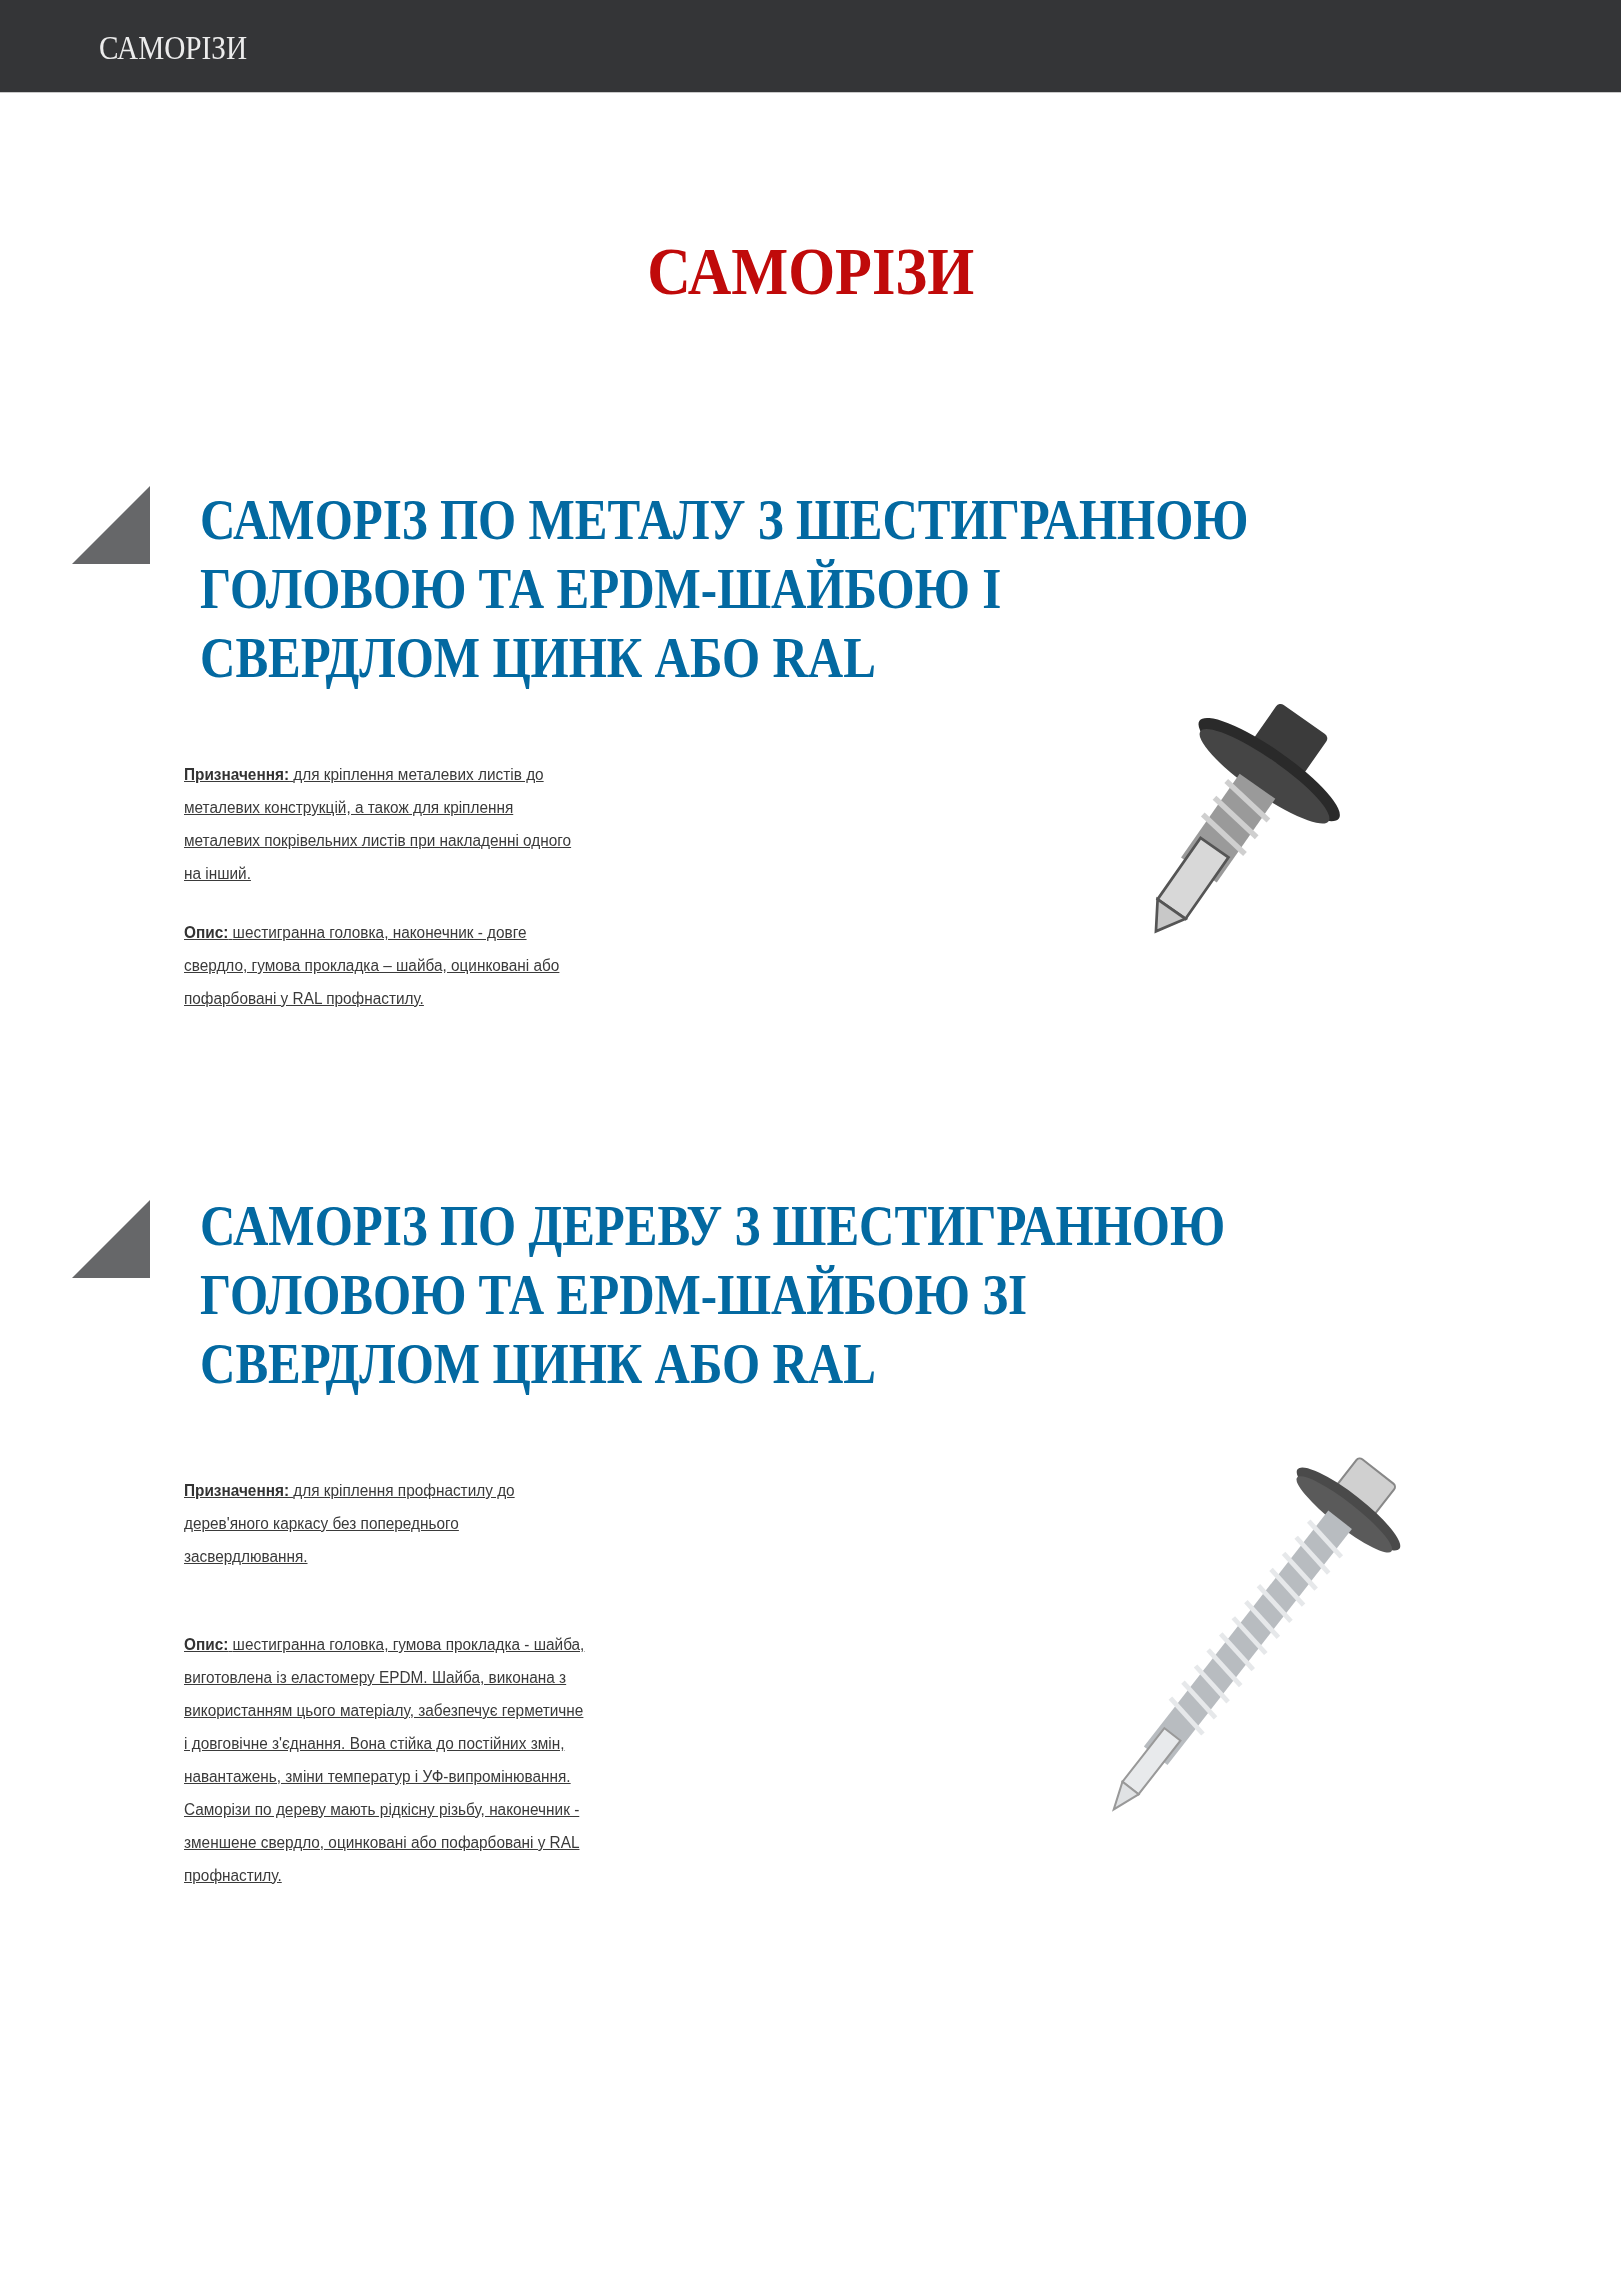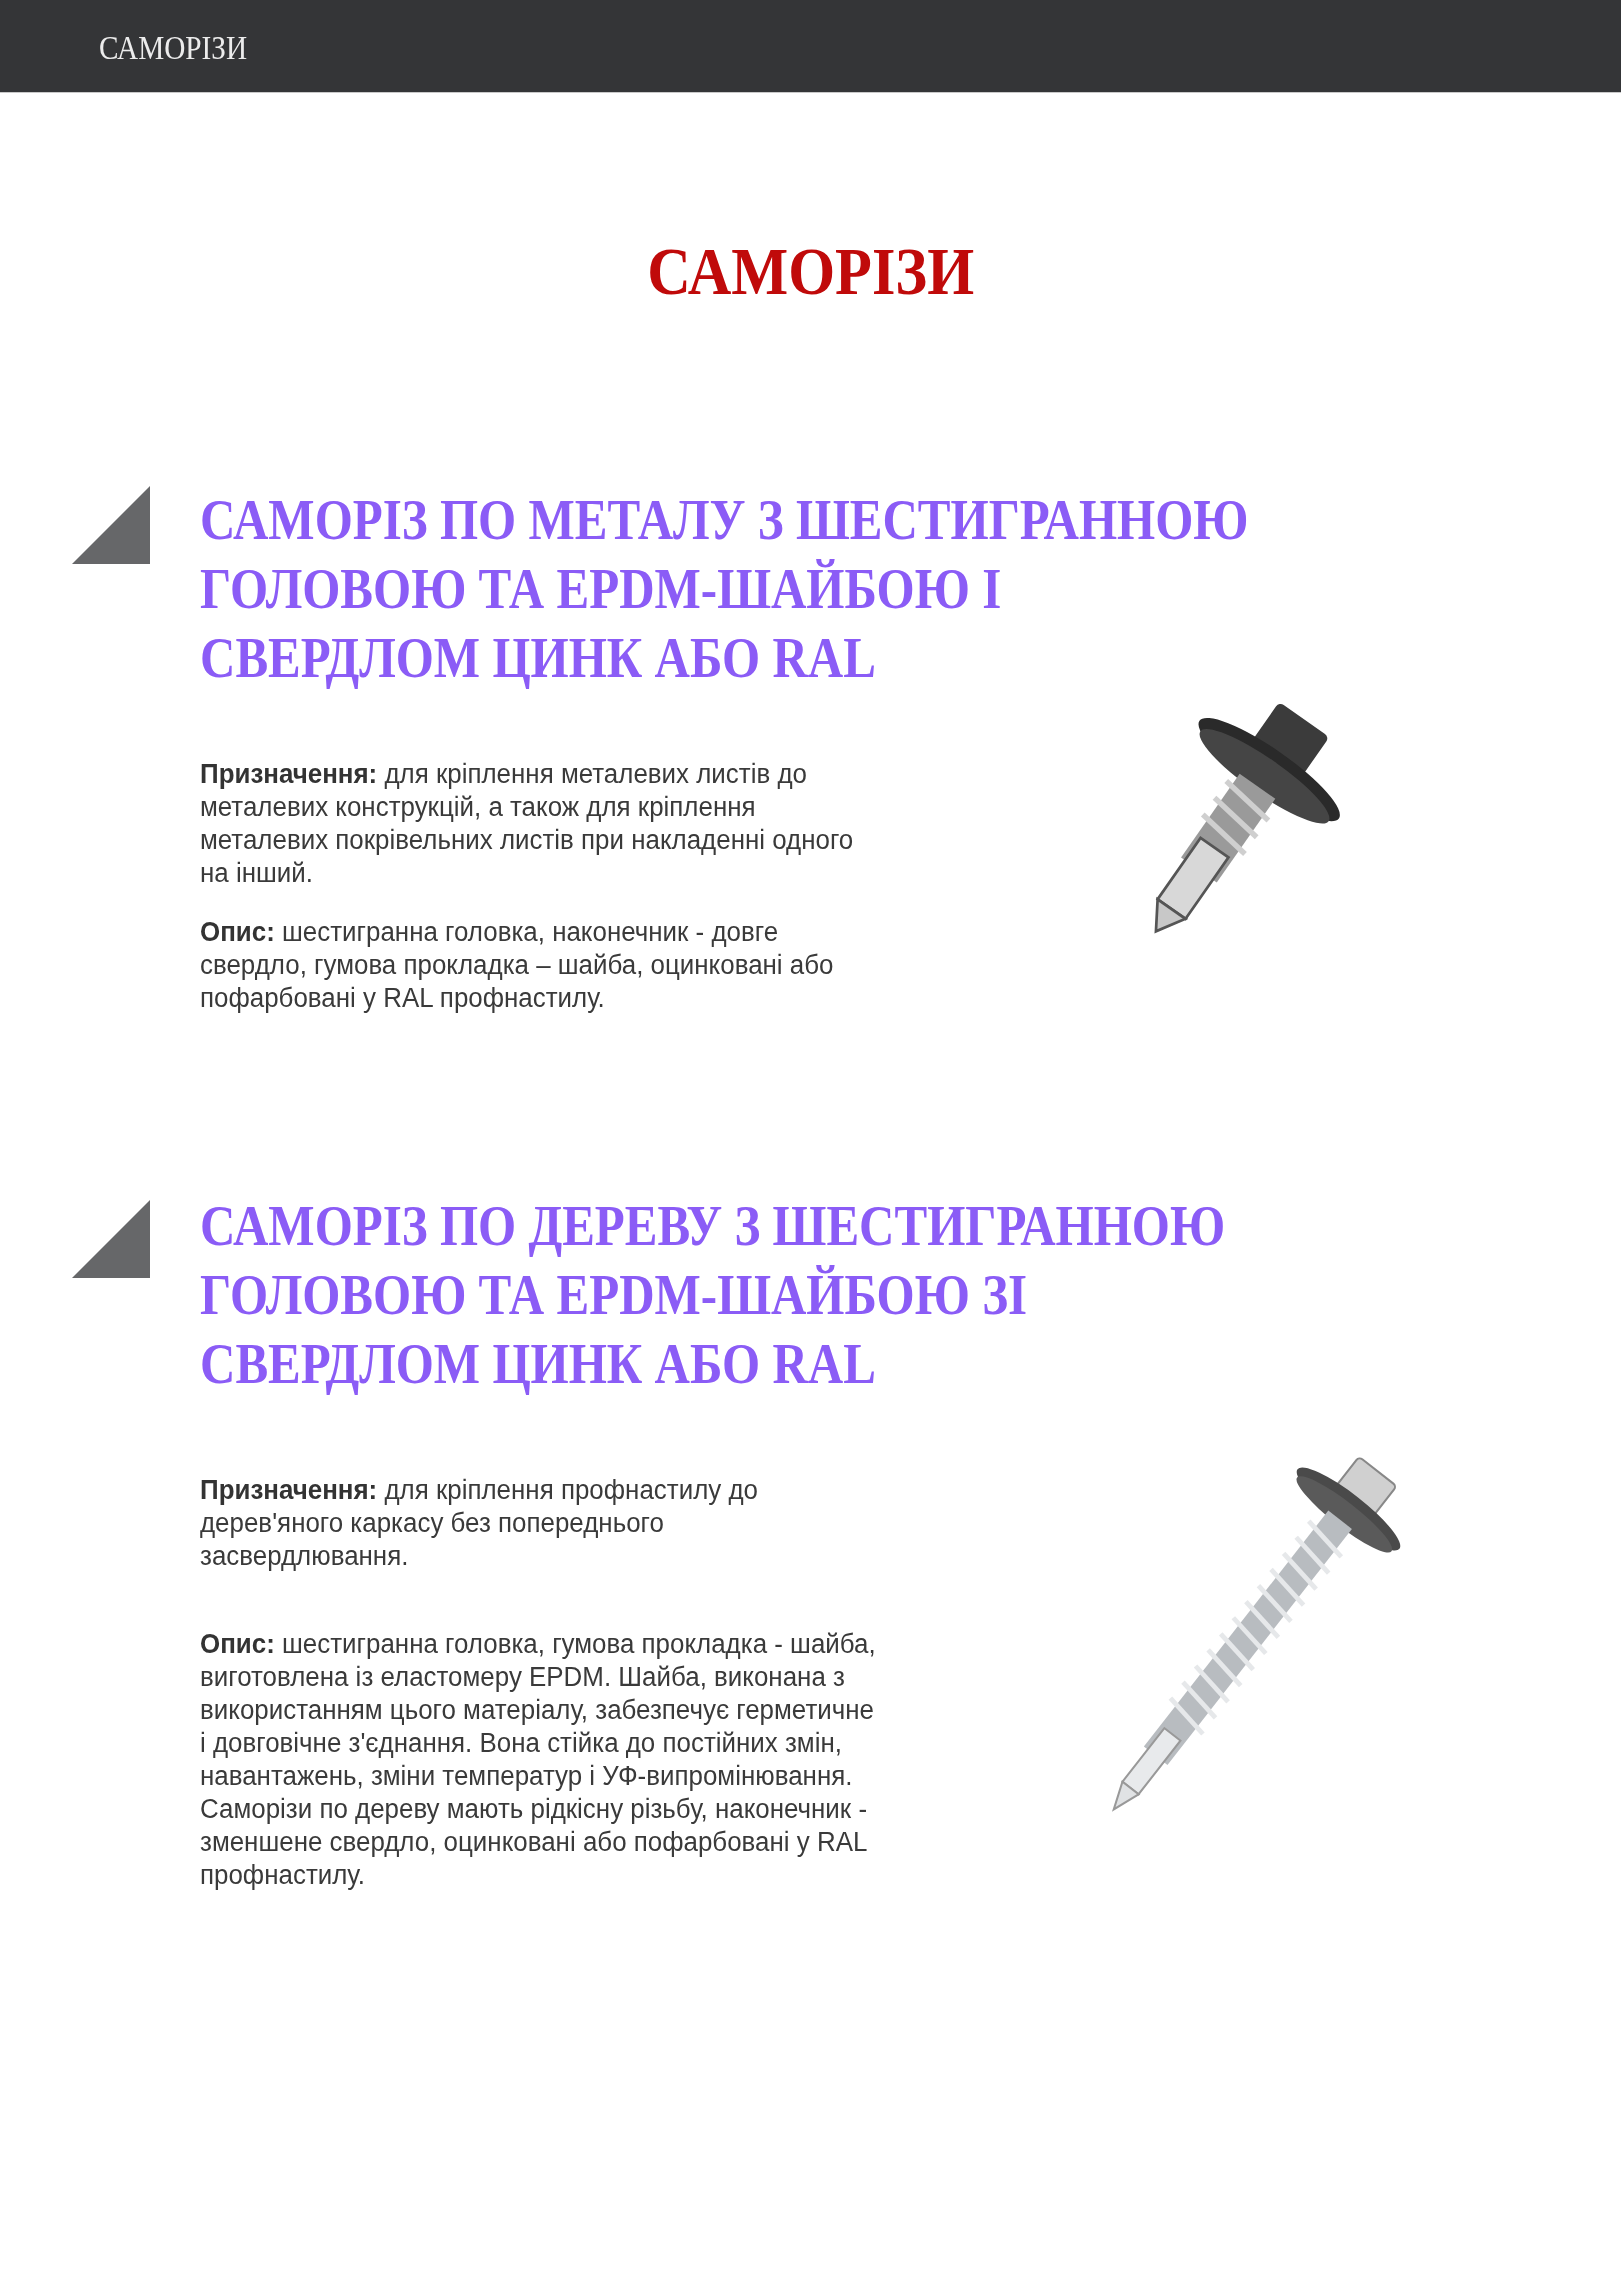--- a/index.html
+++ b/index.html
@@ -23,27 +23,28 @@
   }
   .page-title span { display: inline-block; transform: scaleX(0.9); }
   .section { position: absolute; left: 0; width: 1622px; }
   .corner {
     position: absolute; left: 72px; width: 78px; height: 78px; background: #666769;
     clip-path: polygon(100% 0, 100% 100%, 0 100%);
   }
   .sec-title {
     position: absolute; left: 200px; width: 1295px;
     font-family: "Liberation Serif", serif; font-weight: bold; font-size: 57px;
-    color: #8b5cf6; line-height: 69px;
+    color: #0369a1; line-height: 69px;
   }
   .sec-title div { transform: scaleX(0.86); transform-origin: left top; white-space: nowrap; }
   .para {
-    position: absolute; left: 200px; width: 749px;
-    font-family: "Liberation Sans", sans-serif; font-size: 27px; color: #3a3a3a;
+    position: absolute; left: 184px; width: 749px;
+    font-family: "Liberation Sans", sans-serif; font-size: 16px; color: #3a3a3a;
     line-height: 33px;
+    text-decoration: underline;
   }
   .para div { transform: scaleX(0.96); transform-origin: left top; white-space: nowrap; }
   .para b { color: #333; }
   .product-img { position: absolute; }
 </style>
 </head>
 <body>
 
 <div class="topbar">
   <div class="topbar-title">САМОРІЗИ</div>

